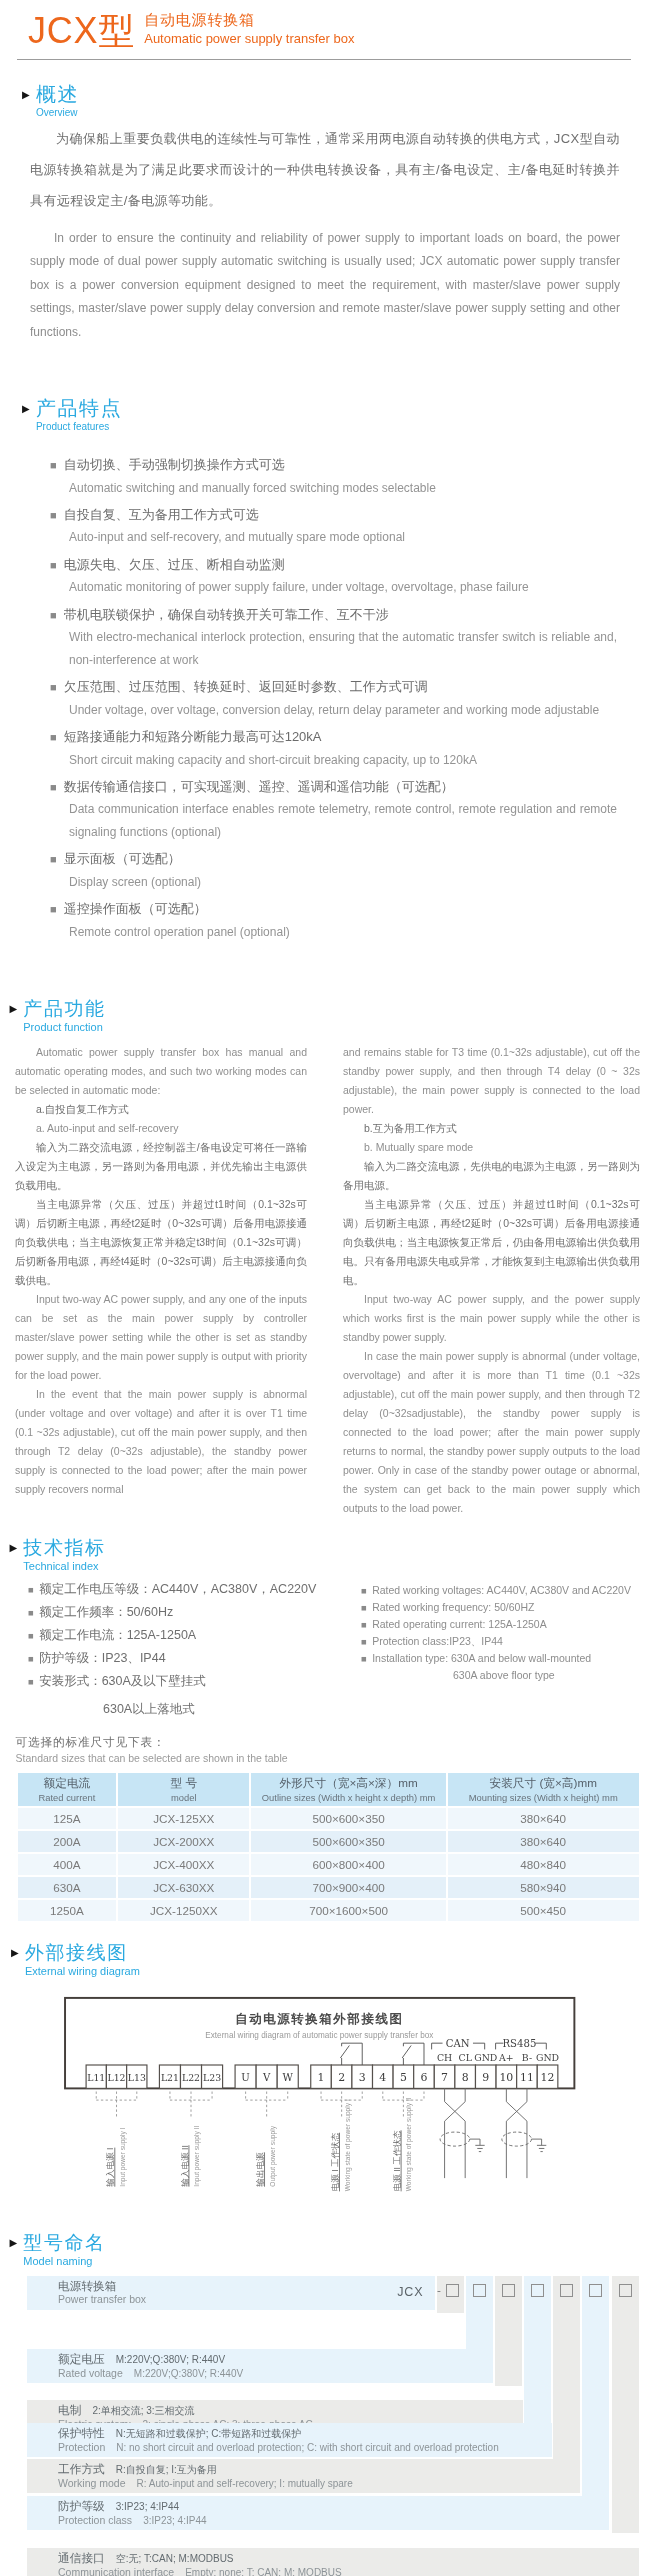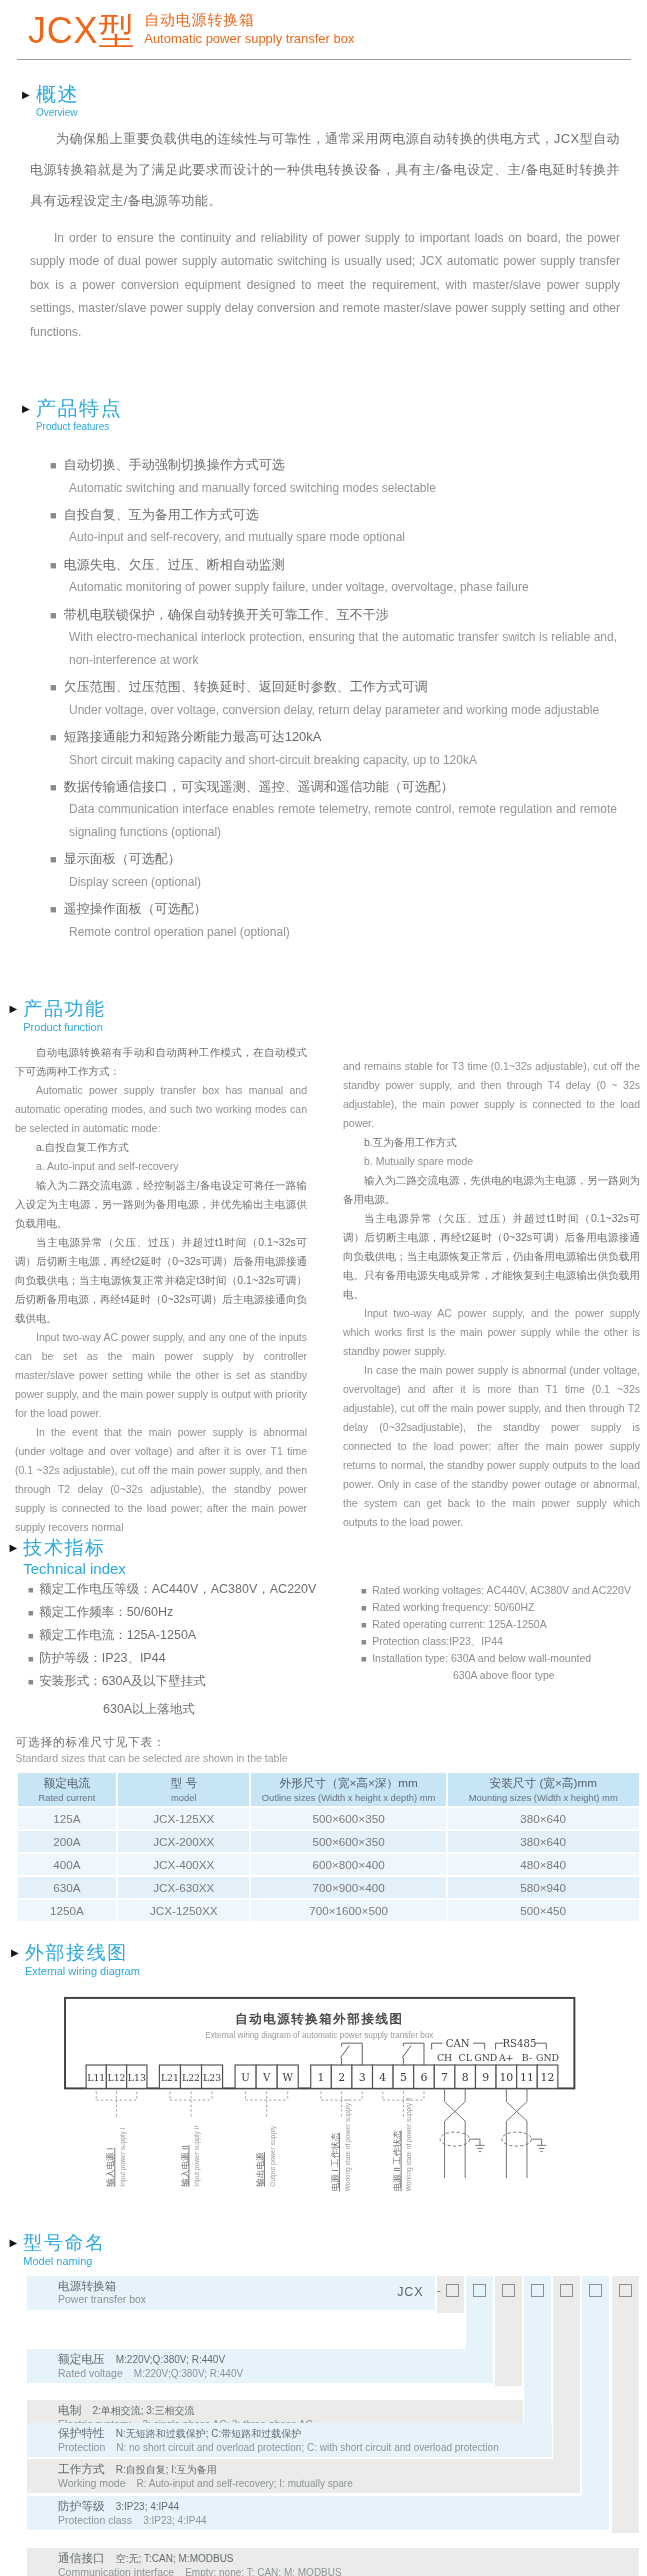--- a/index.html
+++ b/index.html
@@ -22,21 +22,21 @@
   .p-en{color:#8d8d8d;font-size:12px;line-height:23.4px;text-align:justify;text-indent:2em;margin-top:11px;}
   
   .feat{margin-bottom:4.7px;}
   .fzh{color:#6b6b6b;font-size:13px;line-height:22.6px;}
   .blt{color:#8a8a8a;font-size:11px;margin-right:7px;}
   .fen{margin-left:19px;color:#949494;font-size:12px;line-height:22.6px;text-align:justify;}
   
   .fn{font-size:10.5px;line-height:19px;text-align:justify;}
   .fn-zh{color:#6f6f6f;text-indent:2em;}
   .fn-en{color:#8f8f8f;text-indent:2em;}
-  .fn-en.noind{text-indent:0;margin-top:14px;}
+  .fn-en.noind{text-indent:0;}
   
   .tech-zh{color:#6f6f6f;font-size:12.5px;line-height:22px;}
   .tech-en{color:#8d8d8d;font-size:10.5px;line-height:17px;}
   .tech-zh .blt,.tech-en .blt{font-size:9.4px;margin-right:5.5px;color:#8a8a8a;}
   .tech-cont-zh{margin-left:75px;color:#6f6f6f;font-size:12.5px;line-height:22px;margin-top:4.7px;}
   .tech-cont-en{margin-left:92px;color:#8d8d8d;font-size:10.5px;line-height:17px;}
   
   .tbl-intro-zh{color:#6f6f6f;font-size:11.7px;letter-spacing:0.8px;}
   .tbl-intro-en{color:#9a9a9a;font-size:10.5px;margin-top:2.3px;}
   table.sz{border-collapse:separate;border-spacing:2.3px;margin-top:7px;}
@@ -130,21 +130,20 @@
 </div>
 
 <div class="abs sec" style="left:9.4px;top:997px">
   <span class="arr">▶</span>
   <div>
     <div class="st-zh" style="font-size:19px">产品功能</div>
     <div class="st-en" style="font-size:11px">Product function</div>
   </div>
 </div>
 <div class="abs" style="left:15px;top:1043px;width:292px">
-  <div class="fn fn-zh">自动电源转换箱有手动和自动两种工作模式，在自动模式下可选两种工作方式：</div>
   <div class="fn fn-en">Automatic power supply transfer box has manual and automatic operating modes, and such two working modes can be selected in automatic mode:</div>
   <div class="fn fn-zh">a.自投自复工作方式</div>
   <div class="fn fn-en">a. Auto-input and self-recovery</div>
   <div class="fn fn-zh">输入为二路交流电源，经控制器主/备电设定可将任一路输入设定为主电源，另一路则为备用电源，并优先输出主电源供负载用电。</div>
   <div class="fn fn-zh">当主电源异常（欠压、过压）并超过t1时间（0.1~32s可调）后切断主电源，再经t2延时（0~32s可调）后备用电源接通向负载供电；当主电源恢复正常并稳定t3时间（0.1~32s可调）后切断备用电源，再经t4延时（0~32s可调）后主电源接通向负载供电。</div>
   <div class="fn fn-en">Input two-way AC power supply, and any one of the inputs can be set as the main power supply by controller master/slave power setting while the other is set as standby power supply, and the main power supply is output with priority for the load power.</div>
   <div class="fn fn-en">In the event that the main power supply is abnormal (under voltage and over voltage) and after it is over T1 time (0.1 ~32s adjustable), cut off the main power supply, and then through T2 delay (0~32s adjustable), the standby power supply is connected to the load power; after the main power supply recovers normal</div>
 </div>
 <div class="abs" style="left:343px;top:1043px;width:297px">
   <div class="fn fn-en noind">and remains stable for T3 time (0.1~32s adjustable), cut off the standby power supply, and then through T4 delay (0 ~ 32s adjustable), the main power supply is connected to the load power.</div>
@@ -153,21 +152,21 @@
   <div class="fn fn-zh">输入为二路交流电源，先供电的电源为主电源，另一路则为备用电源。</div>
   <div class="fn fn-zh">当主电源异常（欠压、过压）并超过t1时间（0.1~32s可调）后切断主电源，再经t2延时（0~32s可调）后备用电源接通向负载供电；当主电源恢复正常后，仍由备用电源输出供负载用电。只有备用电源失电或异常，才能恢复到主电源输出供负载用电。</div>
   <div class="fn fn-en">Input two-way AC power supply, and the power supply which works first is the main power supply while the other is standby power supply.</div>
   <div class="fn fn-en">In case the main power supply is abnormal (under voltage, overvoltage) and after it is more than T1 time (0.1 ~32s adjustable), cut off the main power supply, and then through T2 delay (0~32sadjustable), the standby power supply is connected to the load power; after the main power supply returns to normal, the standby power supply outputs to the load power. Only in case of the standby power outage or abnormal, the system can get back to the main power supply which outputs to the load power.</div>
 </div>
 
 <div class="abs sec" style="left:9.4px;top:1536px">
   <span class="arr">▶</span>
   <div>
     <div class="st-zh" style="font-size:19px">技术指标</div>
-    <div class="st-en" style="font-size:15px">Technical index</div>
+    <div class="st-en" style="font-size:11px">Technical index</div>
   </div>
 </div>
 <div class="abs" style="left:28px;top:1578px;width:304px">
   <div class="tech-zh"><span class="blt">■</span><span>额定工作电压等级：AC440V，AC380V，AC220V</span></div>
   <div class="tech-zh"><span class="blt">■</span><span>额定工作频率：50/60Hz</span></div>
   <div class="tech-zh"><span class="blt">■</span><span>额定工作电流：125A-1250A</span></div>
   <div class="tech-zh"><span class="blt">■</span><span>防护等级：IP23、IP44</span></div>
   <div class="tech-zh"><span class="blt">■</span><span>安装形式：630A及以下壁挂式</span></div>
   <div class="tech-cont-zh">630A以上落地式</div>
 </div>

